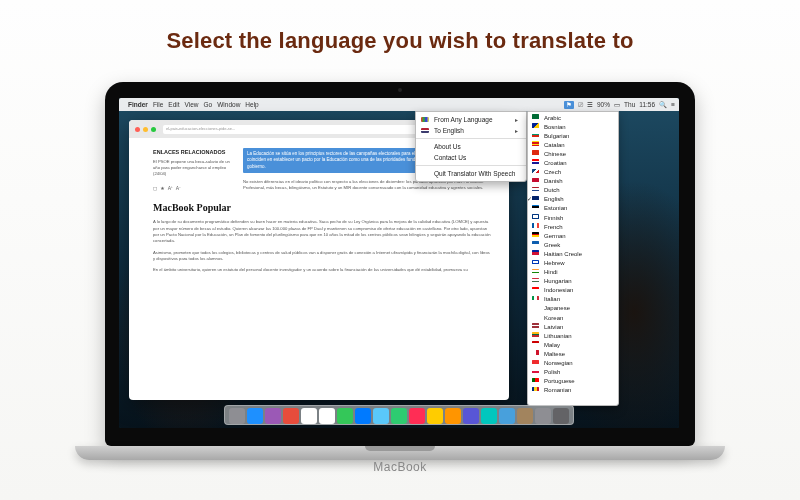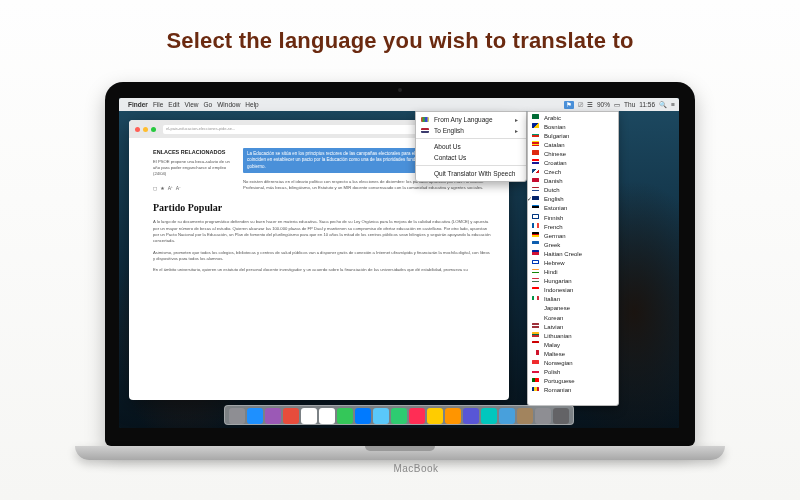--- a/index.html
+++ b/index.html
@@ -86,21 +86,21 @@
     border:1px solid rgba(255,255,255,.3);
   }
   .di{width:16px;height:16px;border-radius:3px;}
   .base{
     height:14px;background:linear-gradient(#d0d0d0,#a8a8a8);
     border-radius:0 0 14px 14px; margin:0 -30px;
     box-shadow:0 4px 10px rgba(0,0,0,.2);
     position:relative;
   }
   .notch{position:absolute;left:50%;transform:translateX(-50%);top:0;width:70px;height:5px;background:#999;border-radius:0 0 6px 6px;}
-  .brand{position:absolute;left:50%;transform:translateX(-50%);bottom:-14px;font-size:10px;color:#888;letter-spacing:.5px;margin-left:16px;}
+  .brand{position:absolute;left:50%;transform:translateX(-50%);bottom:-14px;font-size:12px;color:#888;letter-spacing:.5px;}
   
   .f-multi{background:linear-gradient(90deg,#e33,#3a3,#33e,#ee3);}
   .f-us{background:linear-gradient(#b22234 33%,#fff 33% 66%,#3c3b6e 66%);}
   .f-sa{background:#006c35}.f-ba{background:linear-gradient(135deg,#002395 50%,#fecb00 50%)}
   .f-bg{background:linear-gradient(#fff 33%,#00966e 33% 66%,#d62612 66%)}
   .f-ca{background:linear-gradient(#fcdd09 25%,#da121a 25% 50%,#fcdd09 50% 75%,#da121a 75%)}
   .f-cn{background:#de2910}.f-hr{background:linear-gradient(#ff0000 33%,#fff 33% 66%,#171796 66%)}
   .f-cz{background:linear-gradient(135deg,#11457e 40%,#fff 40% 70%,#d7141a 70%)}
   .f-dk{background:#c60c30}.f-nl{background:linear-gradient(#ae1c28 33%,#fff 33% 66%,#21468b 66%)}
   .f-gb{background:#012169}.f-ee{background:linear-gradient(#0072ce 33%,#000 33% 66%,#fff 66%)}
@@ -167,21 +167,21 @@
                 <span>★</span>
                 <span>A⁺</span>
                 <span>A⁻</span>
               </div>
             </div>
             <div class="mcol">
               <div class="highlighted">La Educación se sitúa en los principios rectores de las campañas electorales para el 26-J. Todos los grupos políticos coinciden en establecer un pacto por la Educación como una de las prioridades fundamentales para crear un nuevo gobierno.</div>
               <div style="font-size:4.2px;color:#555;line-height:1.5">No existen diferencias en el ideario político con respecto a las elecciones de diciembre: los partidos apuestan por más Formación Profesional, más becas, bilingüismo, un Estatuto y un MIR docente consensuado con la comunidad educativa y agentes sociales.</div>
             </div>
           </div>
-          <div class="h2">Partido Popular</div>
+          <div class="h2">MacBook Popular</div>
           <div style="font-size:4.2px;color:#555;line-height:1.5;margin-bottom:5px">A lo largo de su documento programático defienden su buen hacer en materia educativa. Saca pecho de su Ley Orgánica para la mejora de la calidad educativa (LOMCE) y apuesta por un mayor número de becas al estudio. Quieren alcanzar las 100.000 plazas de FP Dual y mantienen su compromiso de ofertar educación en castellano. Por otro lado, apuestan por un Pacto Nacional por la Educación, un Plan de fomento del plurilingüismo para que en 10 años la mitad de los centros públicos sean bilingües y seguirán apoyando la educación concertada.</div>
           <div style="font-size:4.2px;color:#555;line-height:1.5;margin-bottom:5px">Asimismo, prometen que todos los colegios, bibliotecas y centros de salud públicos van a disponer gratis de conexión a Internet ultrarrápida y financiarán la mochila digital, con libros y dispositivos para todos los alumnos.</div>
           <div style="font-size:4.2px;color:#555;line-height:1.5">En el ámbito universitario, quieren un estatuto del personal docente investigador y un acuerdo sobre la financiación de las universidades que dé estabilidad, promueva su</div>
         </div>
       </div>
 
       <div class="menu">
         <div class="mi">
           <span class="flag f-multi"></span>
           <span>From Any Language</span>

